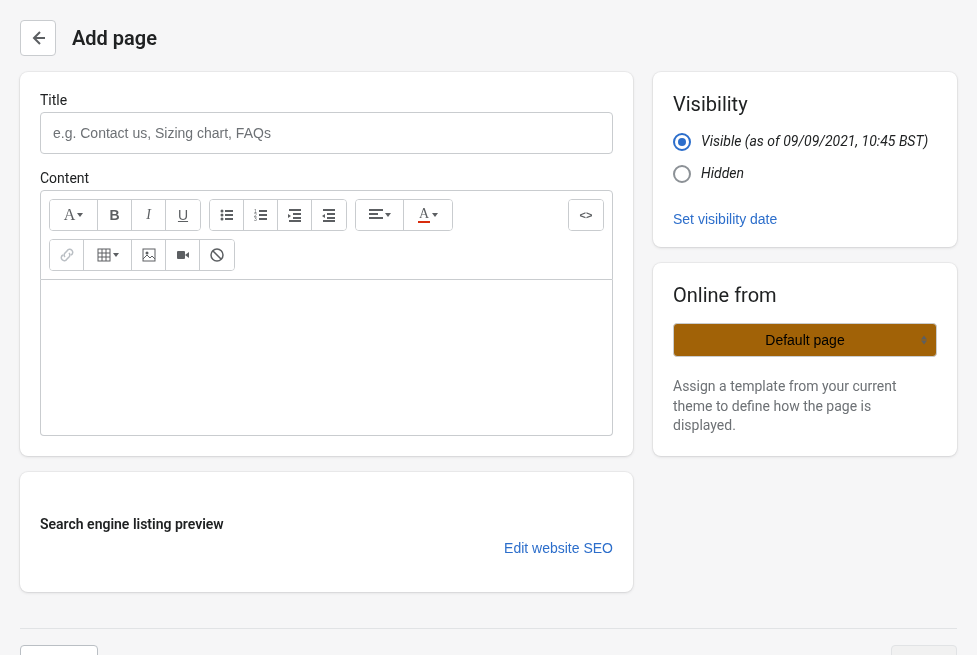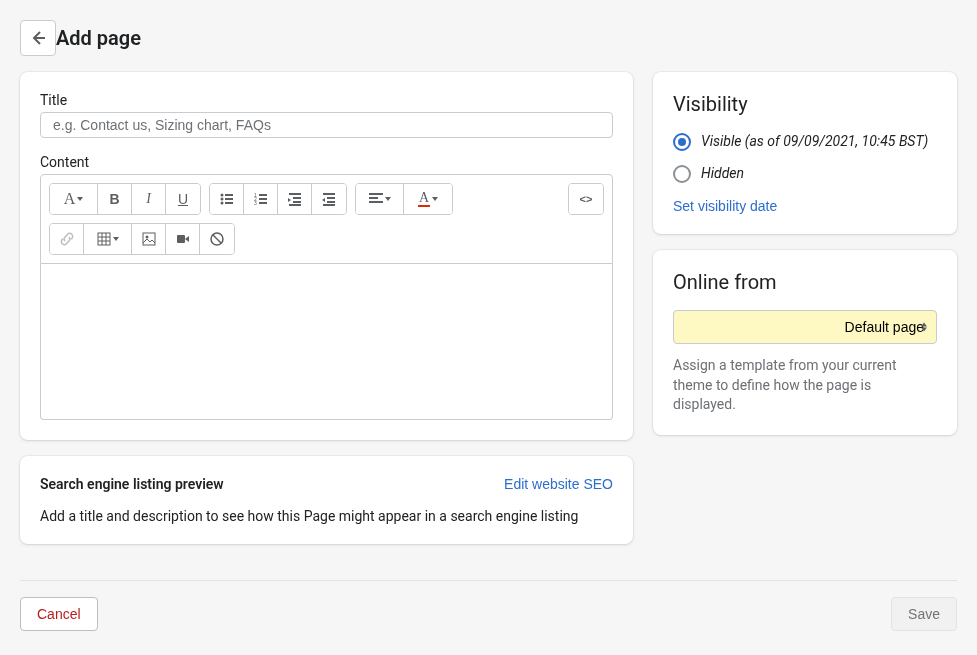--- a/index.html
+++ b/index.html
@@ -11,20 +11,21 @@
     }
     .page {
       width: 977px;
       min-height: 655px;
       padding: 0;
     }
     .header {
       display: flex;
       align-items: center;
       padding: 20px 20px 16px 20px;
+      gap: 16px;
     }
     .back-btn {
       width: 36px;
       height: 36px;
       border: 1px solid #c9cccf;
       border-radius: 4px;
       background: #fff;
       display: flex;
       align-items: center;
       justify-content: center;
@@ -49,21 +50,21 @@
       margin-bottom: 16px;
     }
     .field-label {
       font-size: 14px;
       color: #202223;
       margin-bottom: 4px;
       display: block;
     }
     .text-input {
       width: 100%;
-      padding: 4px 12px;
+      padding: 12px 12px;
       border: 1px solid #c9cccf;
       border-radius: 4px;
       font-size: 14px;
       color: #202223;
     }
     .text-input::placeholder { color: #6d7175; }
     .content-label { margin-top: 16px; }
     .toolbar-wrapper {
       border: 1px solid #c9cccf;
       border-radius: 4px 4px 0 0;
@@ -116,20 +117,21 @@
       align-items: center;
       margin-bottom: 16px;
     }
     .seo-title { font-size: 14px; font-weight: 600; }
     .link-btn {
       color: #2c6ecb;
       background: none;
       border: none;
       cursor: pointer;
       font-size: 14px;
+      margin-top: 48px;
     }
     .seo-hint { color: #202223; font-size: 14px; }
     .side-heading { font-size: 20px; font-weight: 400; margin-bottom: 16px; }
     .radio-row {
       display: flex;
       align-items: flex-start;
       gap: 10px;
       margin-bottom: 12px;
       font-style: italic;
     }
@@ -145,46 +147,46 @@
     .radio.checked { border-color: #2c6ecb; }
     .radio.checked::after {
       content: "";
       position: absolute;
       width: 8px; height: 8px;
       background: #2c6ecb;
       border-radius: 50%;
       top: 3px; left: 3px;
     }
     .radio-label { font-size: 14px; line-height: 1.4; }
-    .side-link { margin-top: 3px; display: inline-block; text-align: center; }
+    .side-link { margin-top: 16px; display: inline-block; text-align: center; }
     .select-wrap {
       position: relative;
       width: 100%;
     }
     .select-input {
       width: 100%;
       padding: 8px 12px;
       border: 1px solid #c9cccf;
       border-radius: 4px;
       font-size: 14px;
-      background: #fef9c3;
-      text-align: right;
+      background: #a16207;
+      text-align: center;
       cursor: pointer;
     }
     .select-arrows {
       position: absolute;
       right: 10px;
       top: 50%;
       transform: translateY(-50%);
       display: flex;
       flex-direction: column;
       gap: 1px;
       pointer-events: none;
     }
-    .help-text { color: #6d7175; font-size: 14px; margin-top: 12px; line-height: 1.4; }
+    .help-text { color: #6d7175; font-size: 14px; margin-top: 20px; line-height: 1.4; }
     .footer {
       border-top: 1px solid #e1e3e5;
       margin: 20px 20px 0 20px;
       padding: 16px 0;
       display: flex;
       justify-content: space-between;
     }
     .btn {
       padding: 8px 16px;
       border-radius: 4px;
@@ -367,21 +369,20 @@
           </div>
         </div>
         <div class="editor-body"></div>
       </div>
 
       <div class="card">
         <div class="seo-card-header">
           <h2 class="seo-title">Search engine listing preview</h2>
           <button class="link-btn">Edit website SEO</button>
         </div>
-        <p class="seo-hint">Add a title and description to see how this Page might appear in a search engine listing</p>
       </div>
     </div>
 
     <div class="side-col">
       <div class="card">
         <h2 class="side-heading">Visibility</h2>
         <div class="radio-row">
           <span class="radio checked"></span>
           <span class="radio-label">Visible (as of 09/09/2021, 10:45 BST)</span>
         </div>

